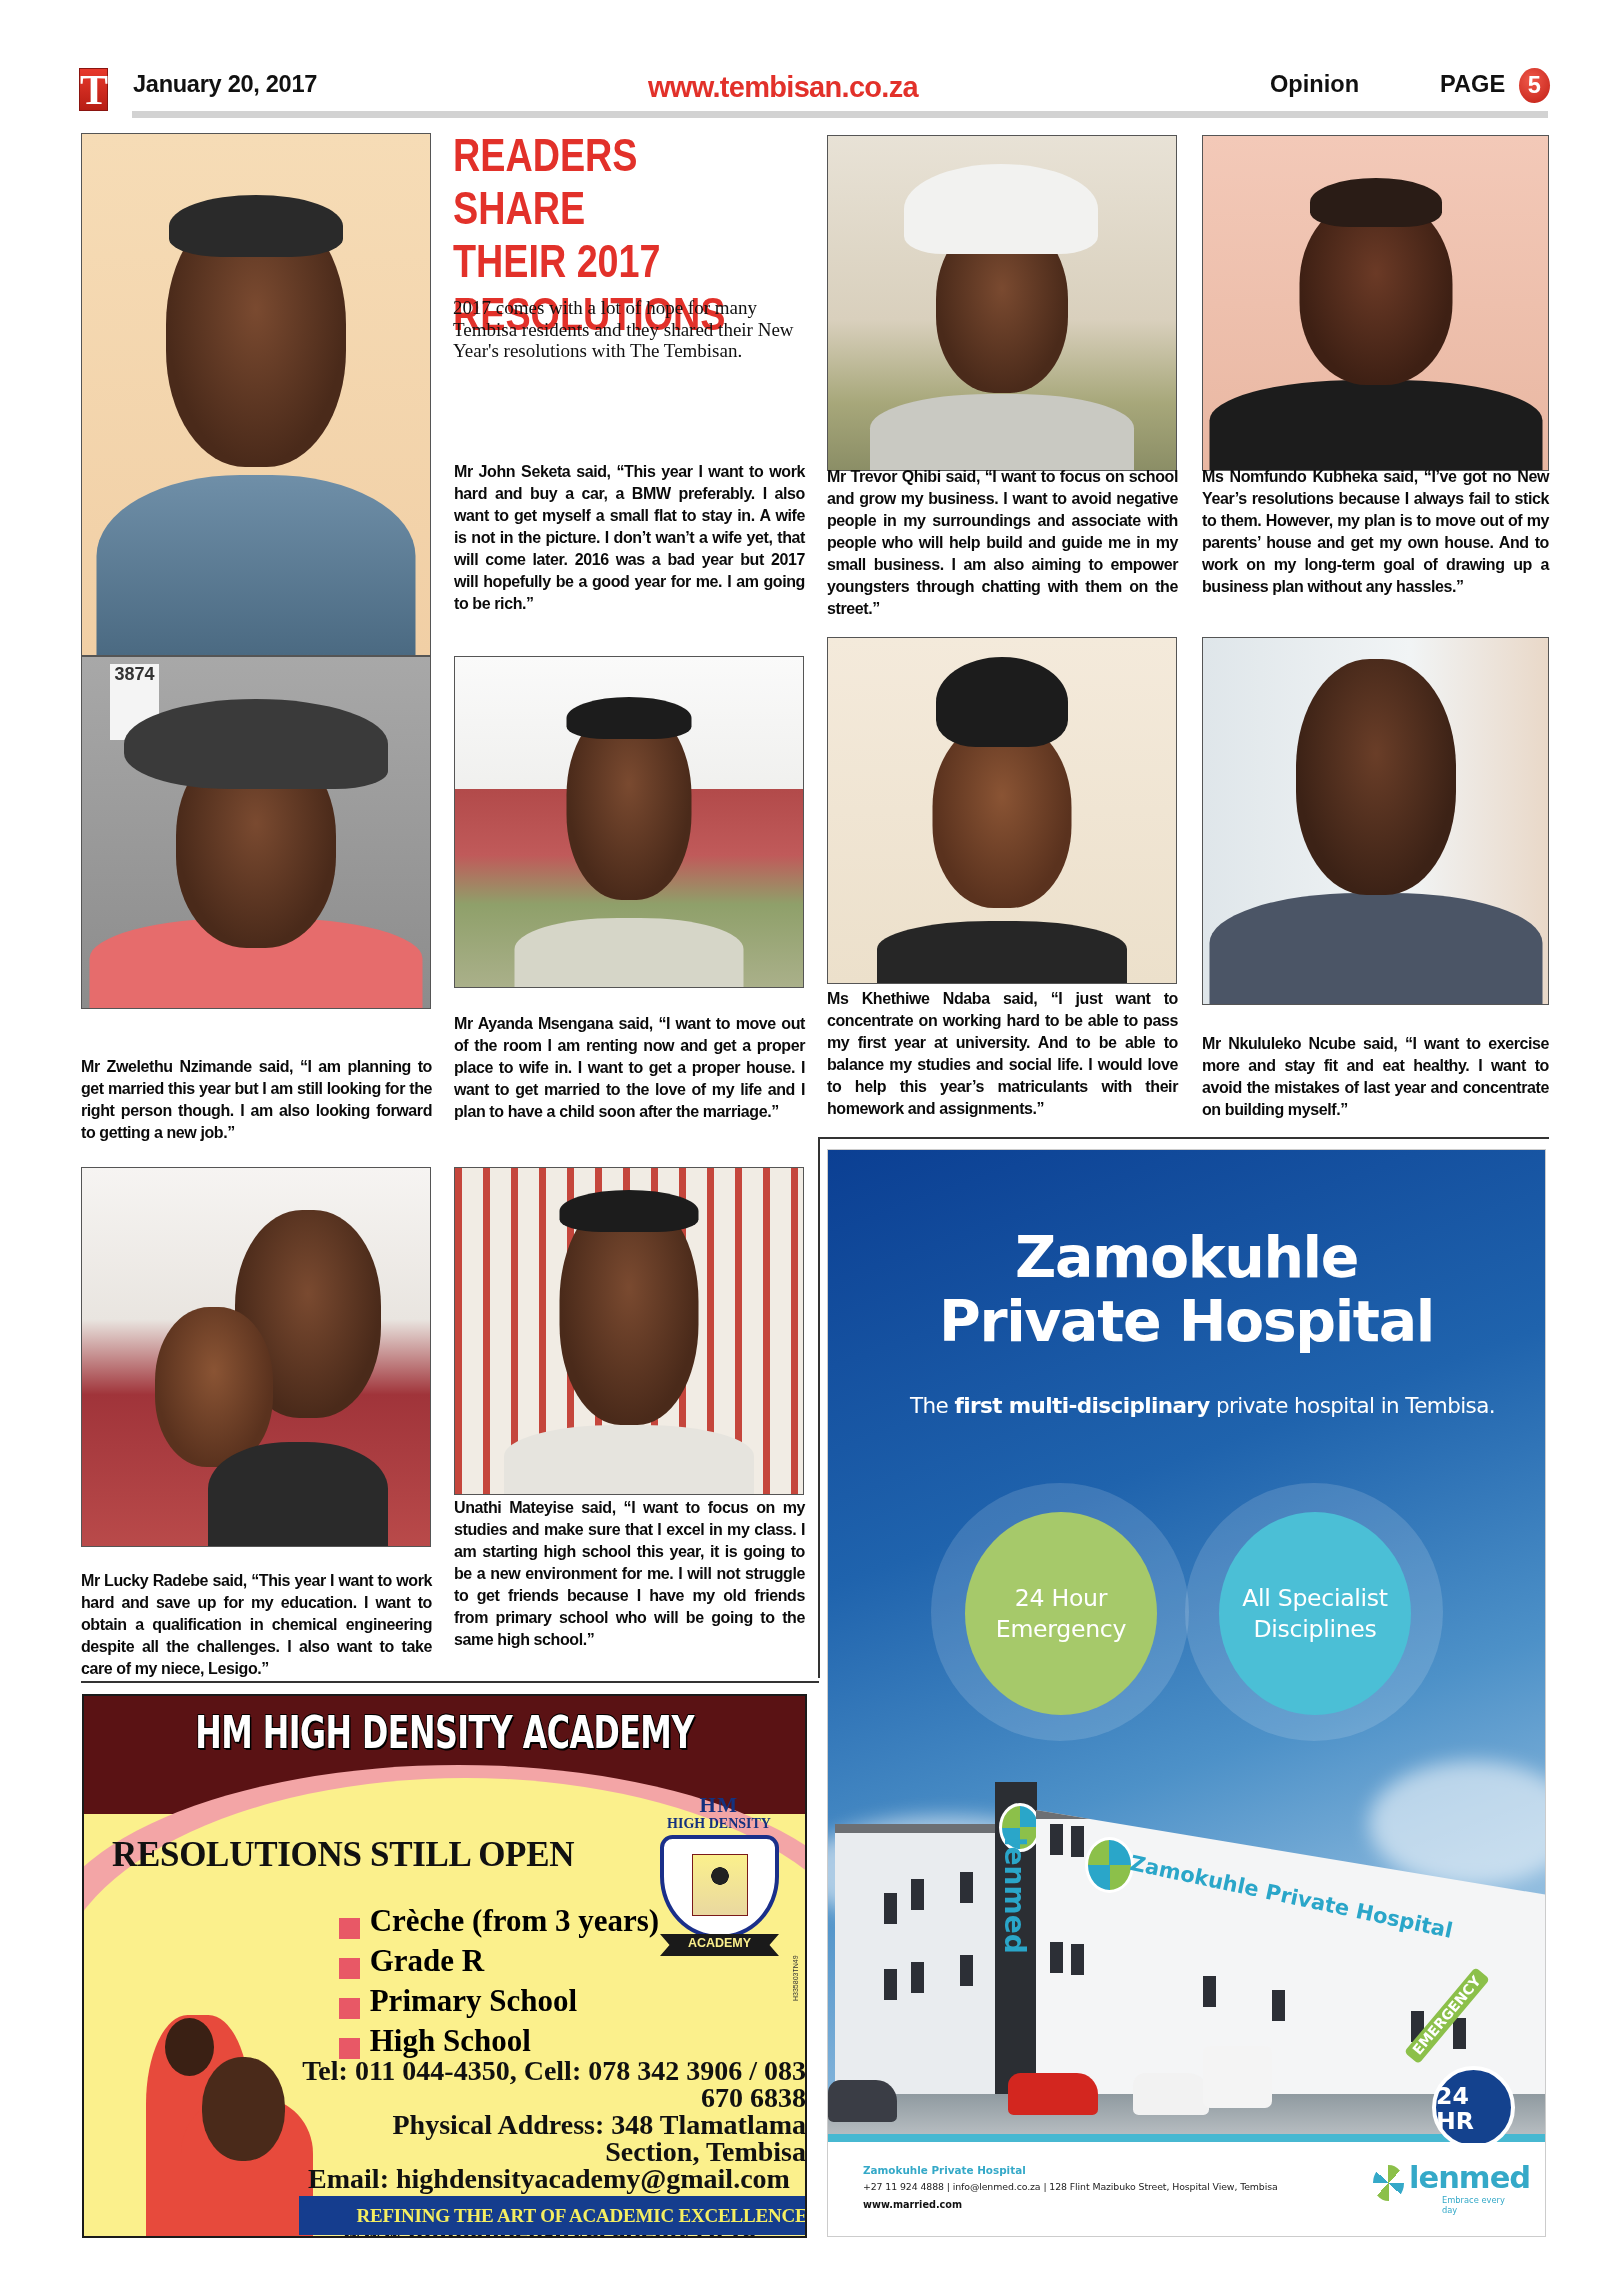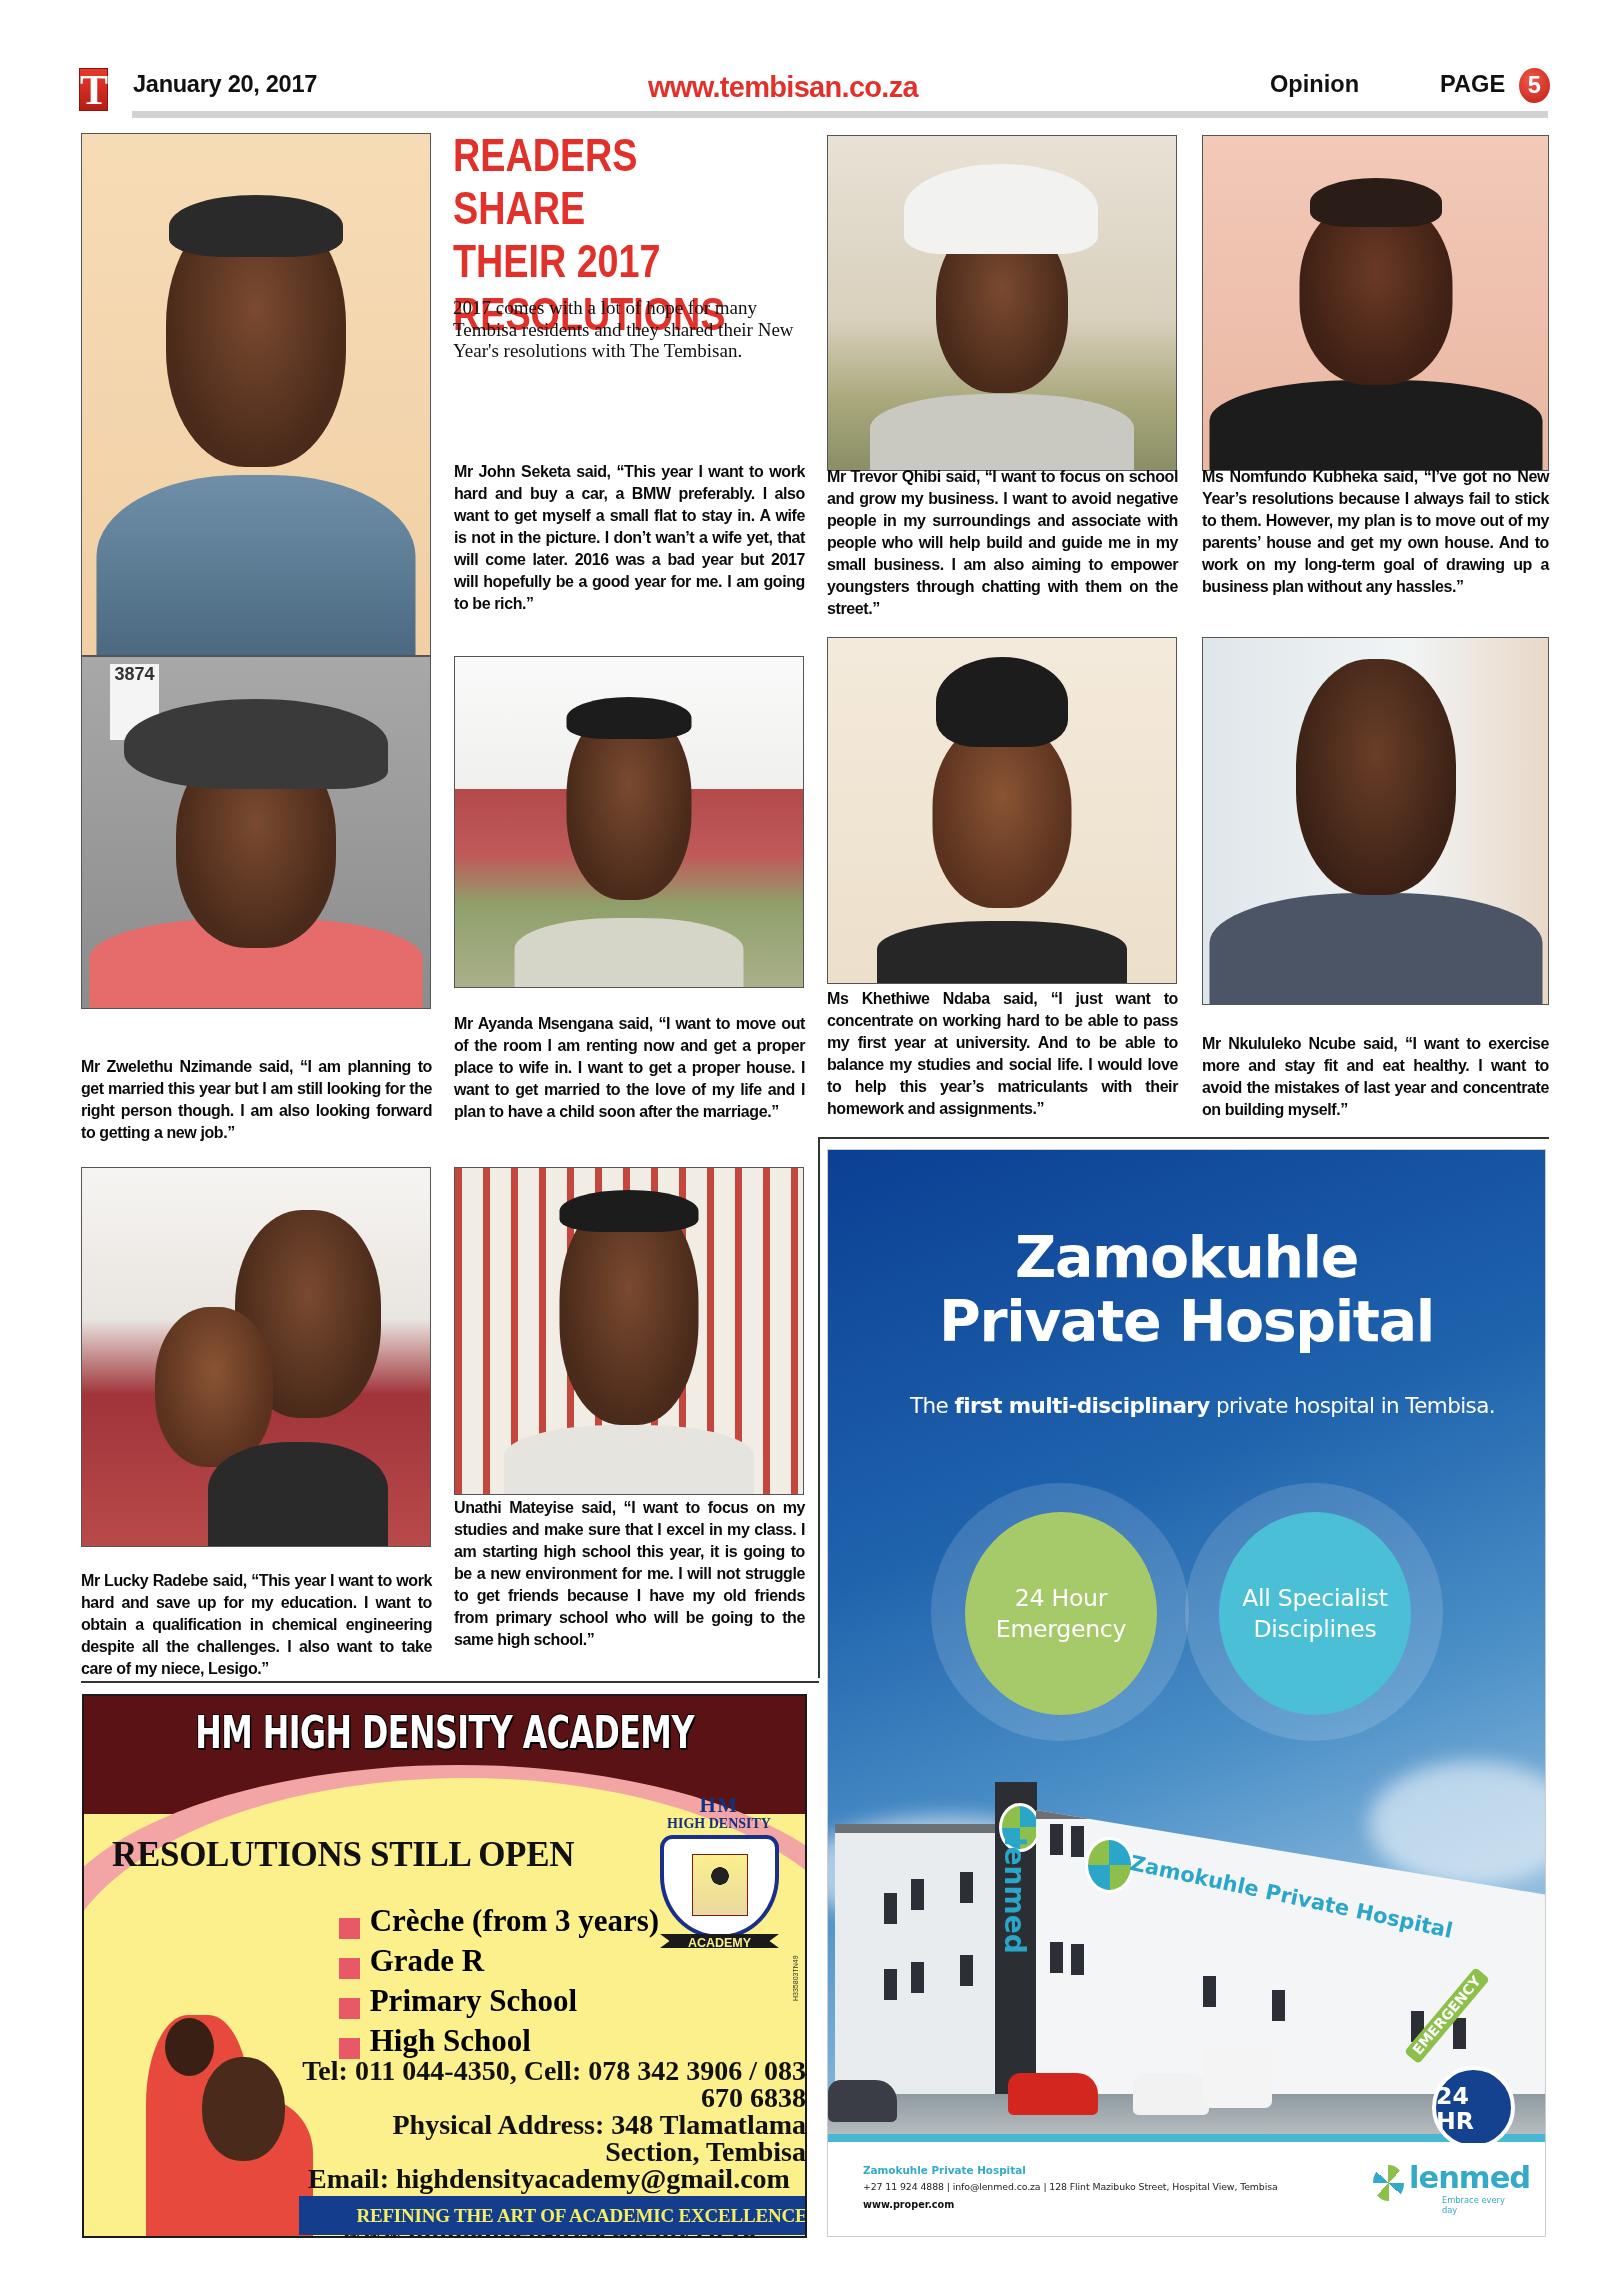--- a/index.html
+++ b/index.html
@@ -43,21 +43,21 @@
   .hm-reg { position: absolute; left: 28px; top: 139px; font-family: "Liberation Serif", serif; font-weight: bold; font-size: 35px; color: #111; letter-spacing: -0.3px; }
   .hm-list { position: absolute; left: 214px; top: 203px; }
   .hm-item { display: flex; align-items: flex-end; height: 40px; font-family: "Liberation Serif", serif; font-weight: bold; font-size: 31px; color: #000000; margin-left: 41px; }
   .hm-item .bullet { width: 21px; height: 21px; background: #e85866; margin-right: 9.7px; }
   .hm-crest { position: absolute; left: 562px; top: 99px; width: 146px; height: 160px; }
   .hm-crest-top { position: absolute; left: 0; top: 0; width: 100%; text-align: center; font-family: "Liberation Serif", serif; font-weight: bold; color: #14317e; }
   .hm-crest-top .hm { font-size: 21px; line-height: 21px; letter-spacing: 1.4px; }
   .hm-crest-top .hd { font-size: 14px; line-height: 16.7px; }
   .hm-shield { position: absolute; left: 14px; top: 40px; width: 119px; height: 104px; border: 4.2px solid #1a2f8a; border-radius: 12.5px 12.5px 50% 50% / 12.5px 12.5px 60% 60%; background: #fff; }
   .hm-shield-inner { position: absolute; left: 28px; top: 15.3px; width: 56px; height: 62px; background: radial-gradient(circle at 50% 35%, #222 18%, transparent 19%), linear-gradient(#fbf08c, #e9d8a0); border: 1.4px solid #7a1a1a; }
-  .hm-ribbon { position: absolute; left: 14px; top: 139px; width: 119px; height: 14px; background: #1a1a1a; color: #fbf08c; font-weight: bold; font-size: 12.5px; text-align: center; line-height: 18px; clip-path: polygon(0 0, 100% 0, 92% 50%, 100% 100%, 0 100%, 8% 50%); }
+  .hm-ribbon { position: absolute; left: 14px; top: 139px; width: 119px; height: 22px; background: #1a1a1a; color: #fbf08c; font-weight: bold; font-size: 12.5px; text-align: center; line-height: 18px; clip-path: polygon(0 0, 100% 0, 92% 50%, 100% 100%, 0 100%, 8% 50%); }
   .hm-code { position: absolute; left: 708px; top: 305px; font-size: 7px; color: #333; transform: rotate(-90deg); transform-origin: left top; white-space: nowrap; }
   .hm-contact { position: absolute; left: 208px; top: 361px; width: 514px; text-align: center; font-family: "Liberation Serif", serif; font-weight: bold; font-size: 28px; line-height: 27px; color: #111; }
   .hm-contact div:first-child, .hm-contact div:nth-child(2) { text-align: right; }
   .hm-footer { position: absolute; left: 215px; top: 500px; width: 514px; height: 39px; background: #153d8e; color: #f5ee60; font-family: "Liberation Serif", serif; font-weight: bold; font-size: 19px; line-height: 39px; text-align: right; padding-right: 5.6px; letter-spacing: -0.2px; }
   .hm-kids { position: absolute; left: 0; top: 319px; width: 229px; height: 222px; }
   .kid1 { position: absolute; left: 62px; top: 0; width: 104px; height: 222px; background: #e74a3c; border-radius: 40% 40% 0 0; }
   .kid1-head { position: absolute; left: 81px; top: 2.8px; width: 49px; height: 58px; border-radius: 50%; background: #3a2014; }
   .kid2 { position: absolute; left: 97px; top: 83px; width: 132px; height: 139px; background: #e74a3c; border-radius: 40% 40% 0 0; }
   .kid2-head { position: absolute; left: 118px; top: 42px; width: 83px; height: 104px; border-radius: 48%; background: #4a2a1a; }
 
@@ -305,21 +305,21 @@
   <div class="zm-band"></div>
   <div class="zm-emerg">EMERGENCY</div>
   <div class="zm-badge">
     <div>24</div>
     <div>HR</div>
   </div>
 
   <div class="zm-footer">
     <div class="zm-foot-name">Zamokuhle Private Hospital</div>
     <div class="zm-foot-line">+27 11 924 4888  |  info@lenmed.co.za  |  128 Flint Mazibuko Street, Hospital View, Tembisa</div>
-    <div class="zm-foot-web">www.proper.com</div>
+    <div class="zm-foot-web">www.married.com</div>
     <div class="zm-lenmed">
       <div class="lenmed-mark"></div>
       <div class="lenmed-word">lenmed</div>
       <div class="lenmed-tag">Embrace every day</div>
     </div>
   </div>
 </section>
 
 
 </body></html>

